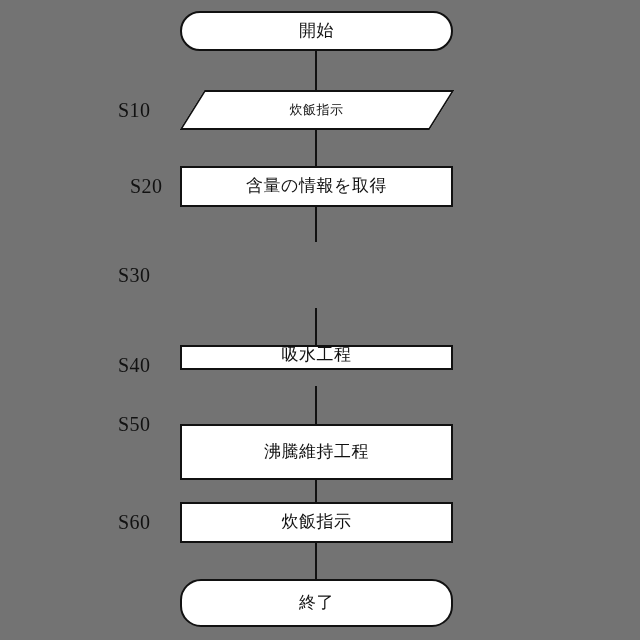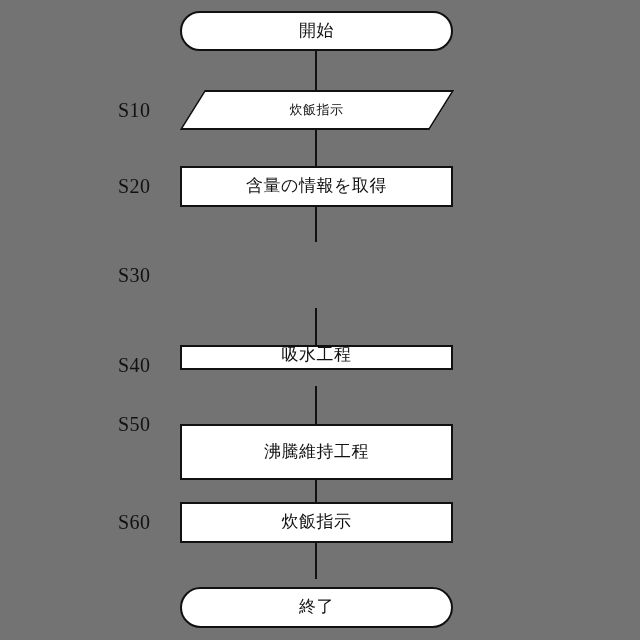--- a/index.html
+++ b/index.html
@@ -87,21 +87,21 @@
   <div class="node terminal" style="top:11px;height:40px;">
     <span>開始</span>
   </div>
   <div class="connector" style="top:51px;height:39px;"></div>
 
   <div class="step-label" style="top:90px;height:40px;">S10</div>
   <div class="para-shape"></div>
   <div class="para-text">炊飯指示</div>
   <div class="connector" style="top:130px;height:36px;"></div>
 
-  <div class="step-label" style="top:166px;height:41px;">S20</div>
+  <div class="step-label" style="top:166px;height:41px;margin-left:12px;">S20</div>
   <div class="node" style="top:166px;height:41px;">
     <span>含量の情報を取得</span>
   </div>
   <div class="connector" style="top:207px;height:35px;"></div>
 
   <div class="step-label" style="top:242px;height:66px;">S30</div>
   <div class="connector" style="top:308px;height:37px;"></div>
 
   <div class="step-label" style="top:345px;height:41px;">S40</div>
   <div class="node" style="top:345px;height:25px;justify-content:flex-end;">
@@ -114,17 +114,17 @@
     <span>沸騰維持工程</span>
   </div>
   <div class="connector" style="top:465px;height:37px;"></div>
 
   <div class="step-label" style="top:502px;height:41px;">S60</div>
   <div class="node" style="top:502px;height:41px;">
     <span>炊飯指示</span>
   </div>
   <div class="connector" style="top:543px;height:36px;"></div>
 
-  <div class="node terminal" style="top:579px;height:41px;margin-top:8px;">
+  <div class="node terminal" style="top:579px;height:48px;">
     <span>終了</span>
   </div>
 
 </div>
 
 </body></html>

